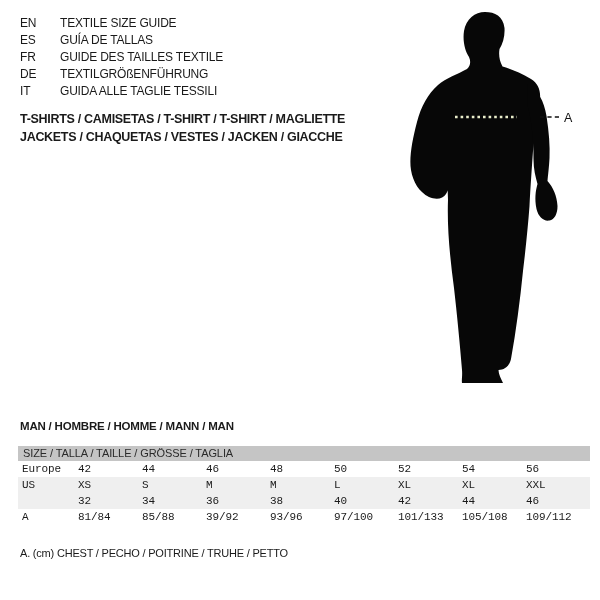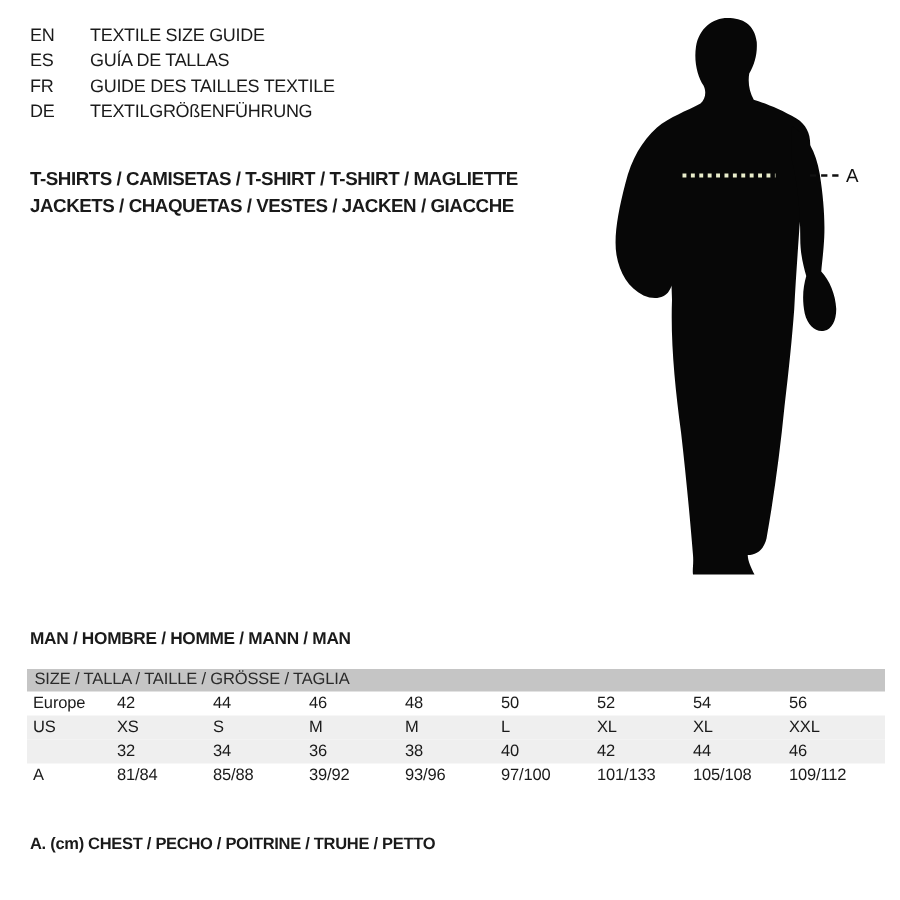--- a/index.html
+++ b/index.html
@@ -43,28 +43,28 @@
   }
   
   .size-table{
     position:absolute;left:18px;top:446px;width:572px;
     font-size:11px;letter-spacing:-0.1px;
   }
   .t-header{
     background:var(--header-band);
     height:15px;line-height:15px;padding-left:5px;color:#2a2a2a;
   }
-  .t-row{display:flex;height:16px;line-height:16px;}
+  .t-row{display:flex;height:16px;line-height:16px;font-family:Liberation Mono, monospace;}
   .t-row.shaded{background:var(--shaded-row);}
   .t-label{width:60px;padding-left:4px;flex:0 0 auto;}
   .t-cell{flex:1 1 0;text-align:left;}
   
   .footnote{
     position:absolute;left:20px;top:547px;
-    font-weight:bold;font-size:11px;letter-spacing:-0.2px;margin-top:10px;
+    font-weight:normal;font-size:11px;letter-spacing:-0.2px;
   }
 </style>
 </head>
 <body>
 
 <div class="lang-block">
   <div class="lang-row">
     <span>EN</span>
     <span>TEXTILE SIZE GUIDE</span>
   </div>
@@ -72,20 +72,24 @@
     <span>ES</span>
     <span>GUÍA DE TALLAS</span>
   </div>
   <div class="lang-row">
     <span>FR</span>
     <span>GUIDE DES TAILLES TEXTILE</span>
   </div>
   <div class="lang-row">
     <span>DE</span>
     <span>TEXTILGRÖßENFÜHRUNG</span>
+  </div>
+  <div class="lang-row">
+    <span>IT</span>
+    <span>GUIDA ALLE TAGLIE TESSILI</span>
   </div>
 </div>
 
 <div class="products">
   <div>T-SHIRTS / CAMISETAS / T-SHIRT / T-SHIRT / MAGLIETTE</div>
   <div>JACKETS / CHAQUETAS / VESTES / JACKEN / GIACCHE</div>
 </div>
 
 <div class="figure-wrap">
   <svg viewBox="0 0 205 400" xmlns="http://www.w3.org/2000/svg">

